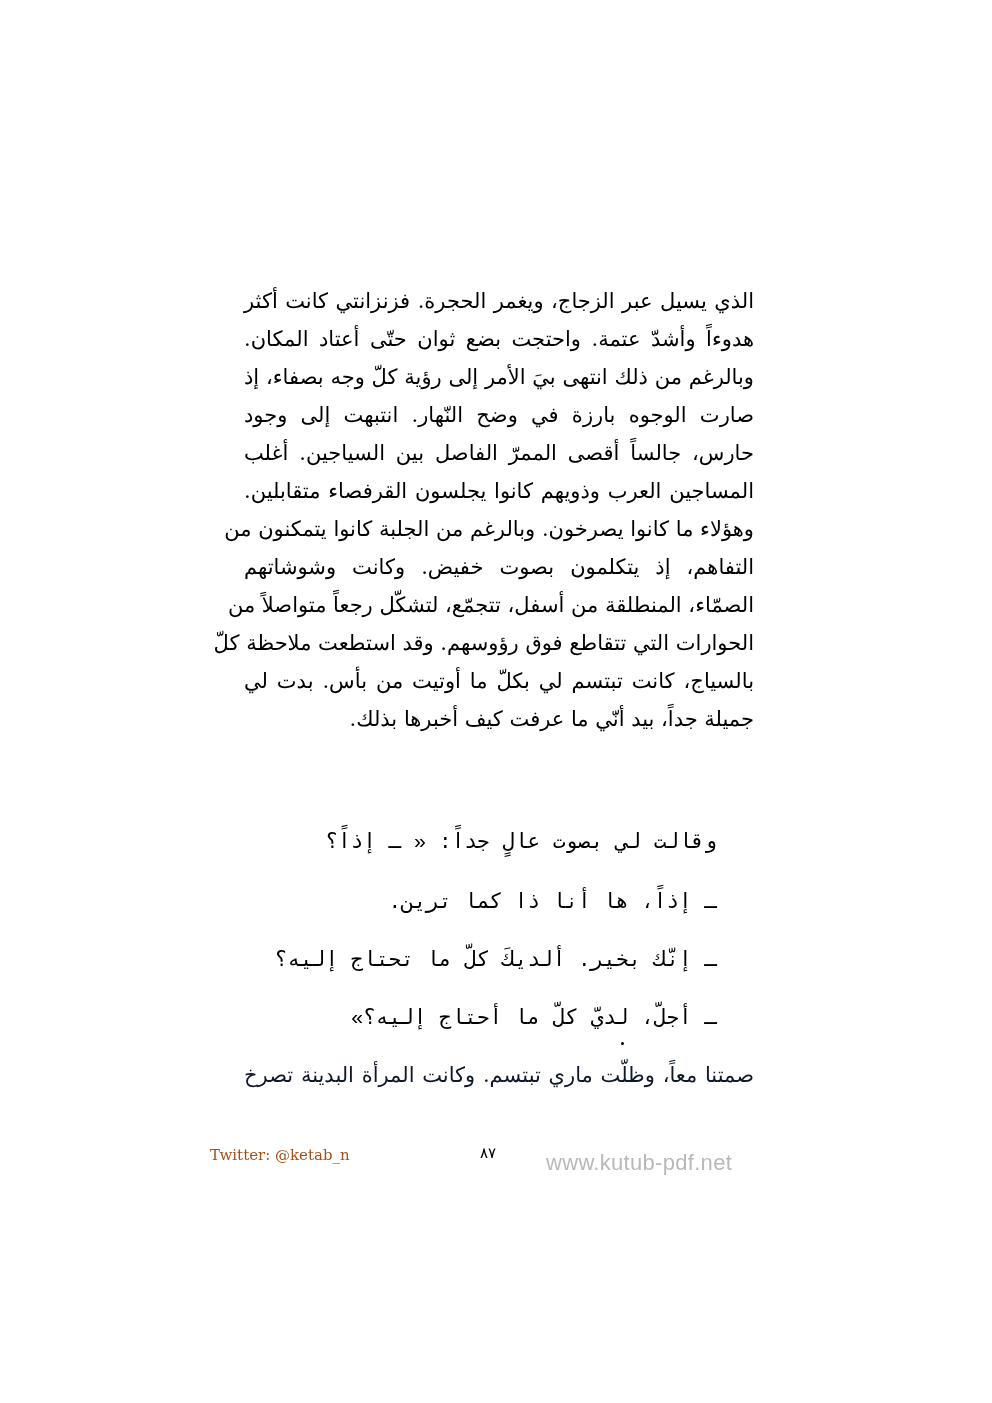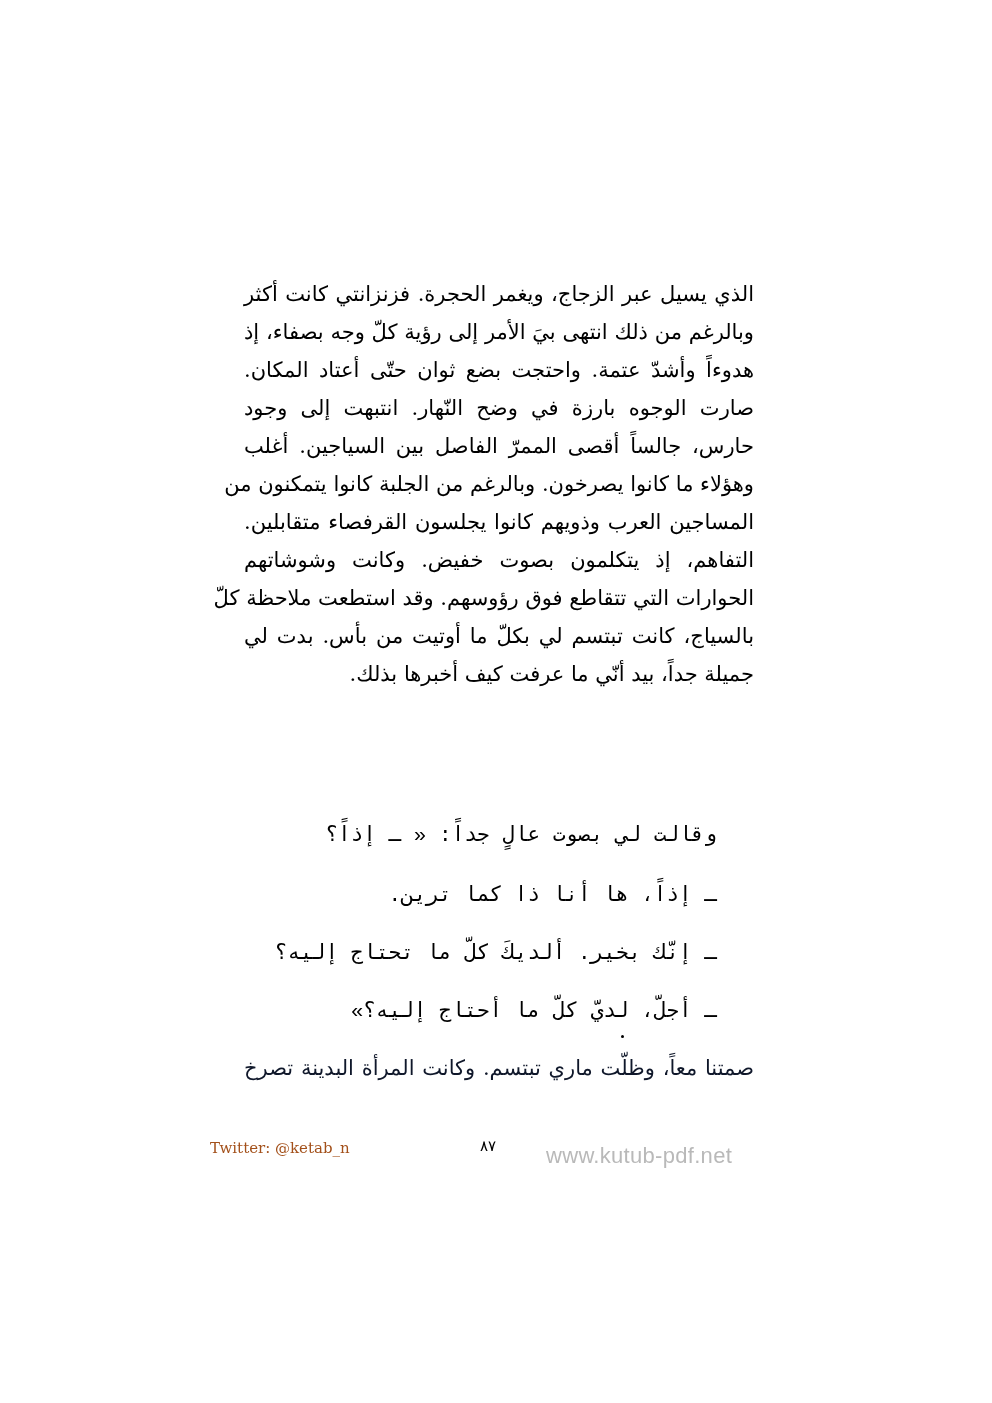--- a/index.html
+++ b/index.html
@@ -8,21 +8,21 @@
       background: #ffffff;
     }
     body {
       width: 992px;
       height: 1403px;
       position: relative;
       overflow: hidden;
     }
     .page {
       position: absolute;
-      left: 0; top: 9px;
+      left: 0; top: 16px;
       width: 992px;
       height: 1159px;
       background: #ffffff;
     }
     .body-text {
       position: absolute;
       left: 244px;
       top: 266px;
       width: 510px;
       direction: rtl;
@@ -103,27 +103,28 @@
       letter-spacing: 0.3px;
     }
   </style>
 </head>
 <body>
 
 <div class="page">
 
   <div class="body-text">
     <span class="line">الذي يسيل عبر الزجاج، ويغمر الحجرة. فزنزانتي كانت أكثر</span>
+    <span class="line">هدوءاً وأشدّ عتمة. واحتجت بضع ثوان حتّى أعتاد المكان.</span>
     <span class="line">وبالرغم من ذلك انتهى بيَ الأمر إلى رؤية كلّ وجه بصفاء، إذ</span>
-    <span class="line">هدوءاً وأشدّ عتمة. واحتجت بضع ثوان حتّى أعتاد المكان.</span>
     <span class="line">صارت الوجوه بارزة في وضح النّهار. انتبهت إلى وجود</span>
     <span class="line">حارس، جالساً أقصى الممرّ الفاصل بين السياجين. أغلب</span>
+    <span class="line">المساجين العرب وذويهم كانوا يجلسون القرفصاء متقابلين.</span>
     <span class="line">وهؤلاء ما كانوا يصرخون. وبالرغم من الجلبة كانوا يتمكنون من</span>
-    <span class="line">المساجين العرب وذويهم كانوا يجلسون القرفصاء متقابلين.</span>
     <span class="line">التفاهم، إذ يتكلمون بصوت خفيض. وكانت وشوشاتهم</span>
+    <span class="line">الصمّاء، المنطلقة من أسفل، تتجمّع، لتشكّل رجعاً متواصلاً من</span>
     <span class="line">الحوارات التي تتقاطع فوق رؤوسهم. وقد استطعت ملاحظة كلّ</span>
     <span class="line">بالسياج، كانت تبتسم لي بكلّ ما أوتيت من بأس. بدت لي</span>
     <span class="line last">جميلة جداً، بيد أنّي ما عرفت كيف أخبرها بذلك.</span>
   </div>
 
   <div class="dialogue" style="right:275px; top:808px;">وقالت لي بصوت عالٍ جداً: « ـ إذاً؟</div>
   <div class="dialogue" style="right:275px; top:868px;">ـ إذاً، ها أنا ذا كما ترين.</div>
   <div class="dialogue" style="right:275px; top:926px;">ـ إنّك بخير. ألديكَ كلّ ما تحتاج إليه؟</div>
   <div class="dialogue" style="right:275px; top:984px;">ـ أجلّ، لديّ كلّ ما أحتاج إليه؟»</div>
   <div class="dot-mark"></div>

